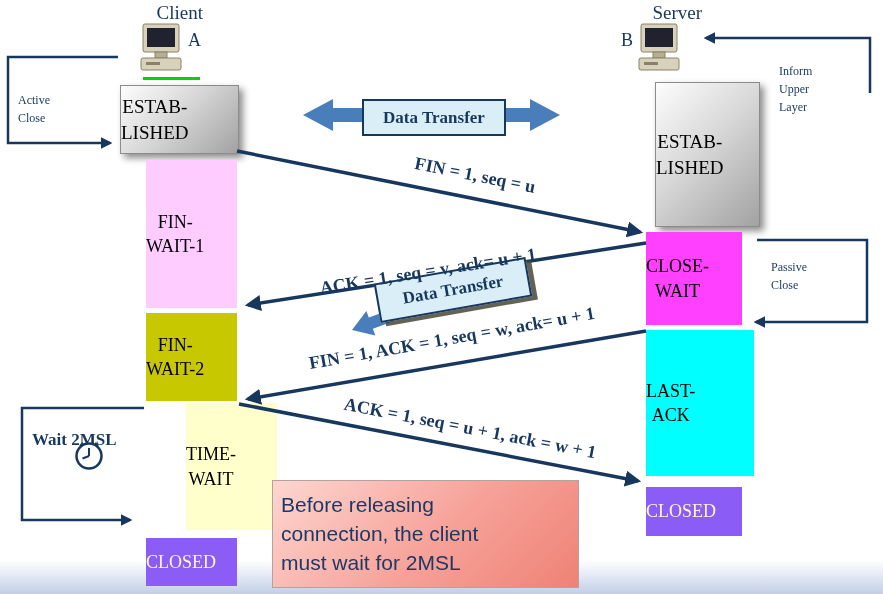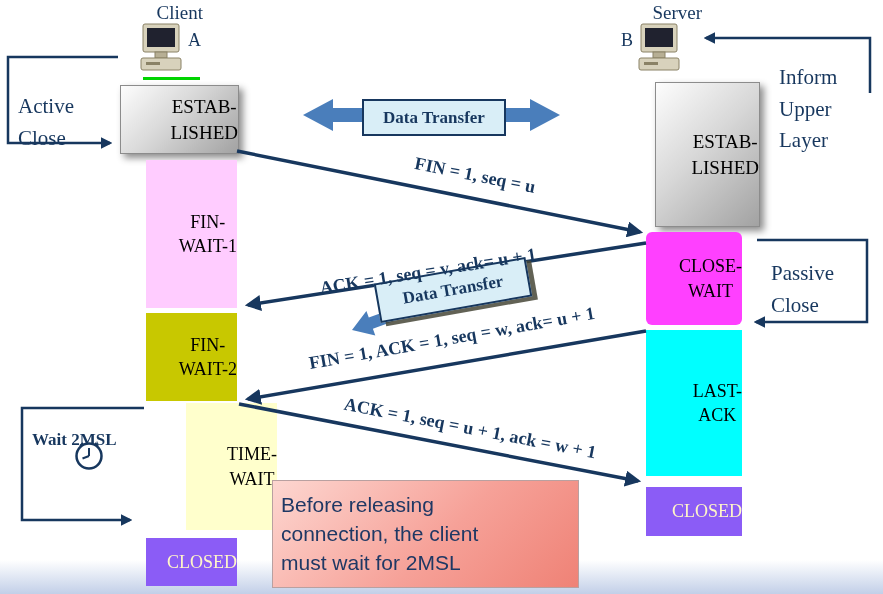--- a/index.html
+++ b/index.html
@@ -2,28 +2,28 @@
 <html><head>
 <meta charset="utf-8">
 <style>
   html,body{margin:0;padding:0;background:#fff;}
   .stage{position:relative;width:883px;height:594px;background:#ffffff;overflow:hidden;
          font-family:"Liberation Serif",serif;}
   .abs{position:absolute;}
   .bg-bottom{position:absolute;left:0;right:0;bottom:0;height:34px;z-index:0;
              background:linear-gradient(180deg,rgba(201,212,234,0) 0%,#c2cfe8 100%);}
   .overlay{position:absolute;left:0;top:0;z-index:2;pointer-events:none;}
-  .state{display:flex;align-items:center;justify-content:flex-end;text-align:center;
+  .state{display:flex;align-items:center;justify-content:flex-start;text-align:center;
          font-size:18px;color:#000;white-space:pre-line;line-height:1.35;z-index:1;}
   .gray3d{background:linear-gradient(135deg,#fdfdfd 0%,#d8d8d8 45%,#a2a2a2 100%);
           border:1px solid #8c8c8c;box-shadow:4px 4px 7px rgba(0,0,0,0.45);font-size:19px;}
   .closed{background:#8b5cf6;color:#FFF6C8;}
   .heading{font-size:19px;color:#17375E;text-align:right;z-index:3;}
   .nodeletter{font-size:18px;color:#17375E;z-index:3;}
-  .sidelabel{font-size:21px;color:#17375E;white-space:pre-line;line-height:1.5;z-index:3;}
+  .sidelabel{font-size:12px;color:#17375E;white-space:pre-line;line-height:1.5;z-index:3;}
   .msg{font-size:18px;font-weight:600;color:#17375E;text-align:center;z-index:3;
        transform-origin:center center;white-space:nowrap;}
   .dtbox{background:#D9EEF7;border:2px solid #17375E;display:flex;align-items:center;
          justify-content:center;font-size:17px;font-weight:600;color:#17375E;z-index:3;}
   .notebox{background:linear-gradient(135deg,#fdd6d0 0%,#f6a198 55%,#ef8276 100%);
            border:1px solid #b9a0a0;z-index:3;color:#1F3864;
            font-family:"Liberation Sans",sans-serif;font-size:21px;line-height:1.38;
            white-space:pre-line;padding:10px 8px 0 8px;box-sizing:border-box;}
   .greenline{background:#00d400;z-index:1;}
 </style>
@@ -66,23 +66,23 @@
   <div class="abs state" style="left:146px;top:160px;width:91px;height:148px;background:#FFCCFF;"><span>FIN-
 WAIT-1</span></div>
   <div class="abs state" style="left:146px;top:313px;width:91px;height:88px;background:#C8C800;"><span>FIN-
 WAIT-2</span></div>
   <div class="abs state" style="left:146px;top:403px;width:91px;height:127px;background:#FFFFCC;margin-left:40px;"><span>TIME-
 WAIT</span></div>
   <div class="abs state closed" style="left:146px;top:538px;width:91px;height:48px;"><span>CLOSED</span></div>
 
   <div class="abs state gray3d" style="left:655px;top:82px;width:103px;height:143px;"><span>ESTAB-
 LISHED</span></div>
-  <div class="abs state" style="left:646px;top:232px;width:96px;height:93px;background:#FF40FF;border-radius:6px;"><span>CLOSE-
+  <div class="abs state" style="left:646px;top:232px;width:96px;height:93px;background:#FF40FF;"><span>CLOSE-
 WAIT</span></div>
-  <div class="abs state" style="left:646px;top:330px;width:96px;height:146px;background:#00FFFF;"><span>LAST-
+  <div class="abs state" style="left:646px;top:330px;width:108px;height:146px;background:#00FFFF;"><span>LAST-
 ACK</span></div>
   <div class="abs state closed" style="left:646px;top:487px;width:96px;height:49px;"><span>CLOSED</span></div>
 
   <svg class="overlay" width="883" height="594" viewBox="0 0 883 594">
     <defs>
       <marker id="arr" viewBox="0 0 10 10" refX="8" refY="5" markerWidth="4.6" markerHeight="4.6" orient="auto-start-reverse">
         <path d="M0,0 L10,5 L0,10 z" fill="#17375E"></path>
       </marker>
     </defs>
 

